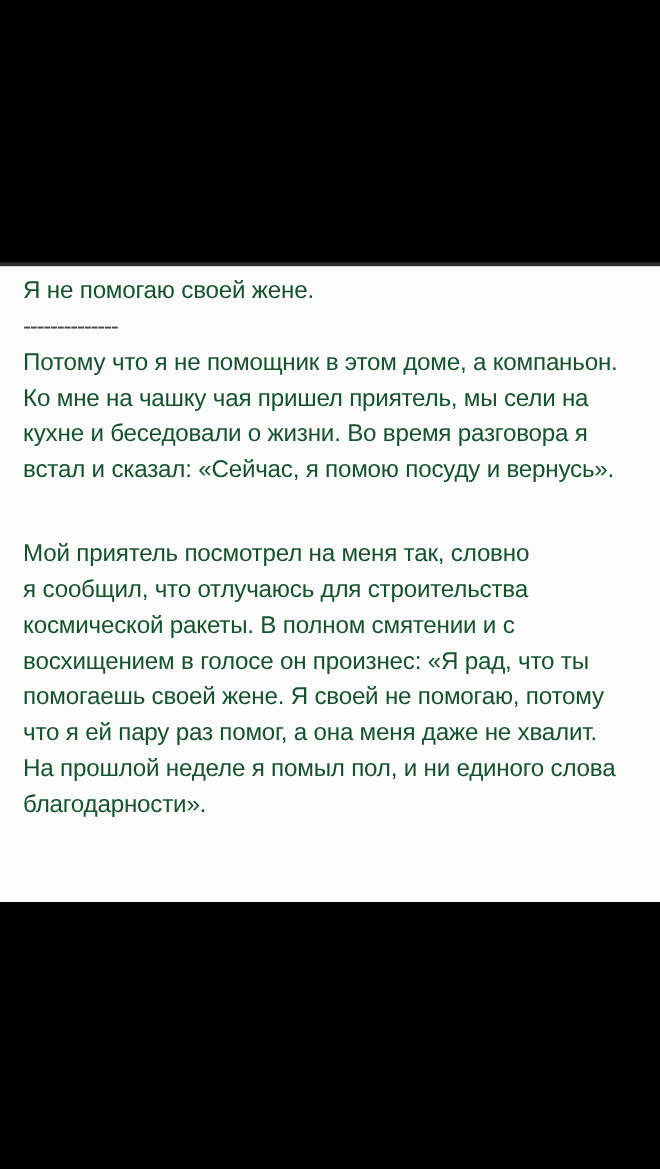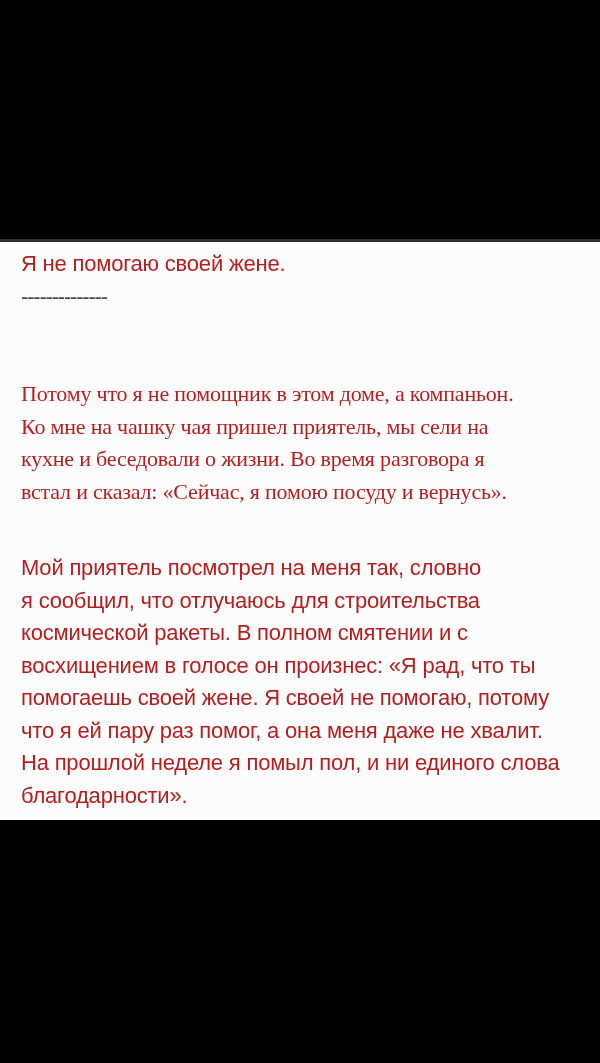--- a/index.html
+++ b/index.html
@@ -29,35 +29,33 @@
     width: 600px;
     height: 581px;
     background: #fcfcfc;
     border-top: 3px solid #2e2e2e;
     box-sizing: border-box;
     padding: 6px 16px 0 21px;
   }
   .post-text {
     font-size: 22px;
     line-height: 32.5px;
-    color: #b91c1c;
+    color: #14532d;
     white-space: pre-line;
     letter-spacing: -0.2px;
   }
   .post-title {
     margin: 0;
   }
   .post-divider {
     margin: 0;
     letter-spacing: -1.2px;
     color: #4a4a4a;
   }
   .post-paragraph-1 {
-    margin-top: 65px;
-    font-family: Liberation Serif, serif;
   }
   .post-paragraph-2 {
     margin-top: 44px;
   }
 </style>
 </head>
 <body>
 
 <div class="letterbox letterbox-top"></div>
 

